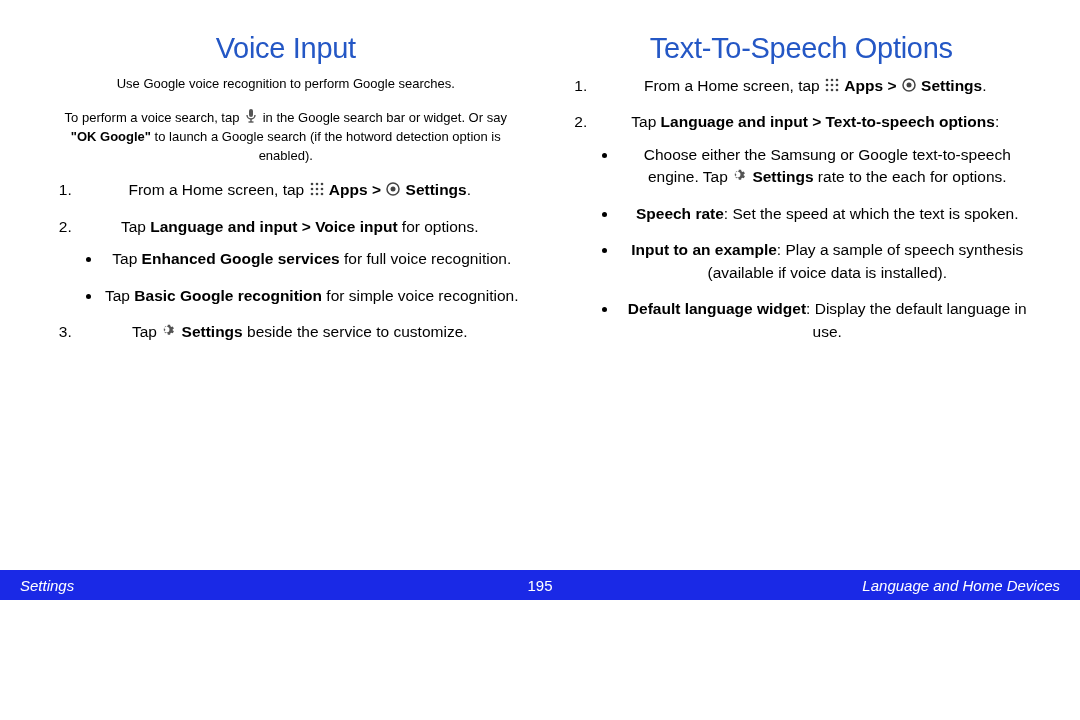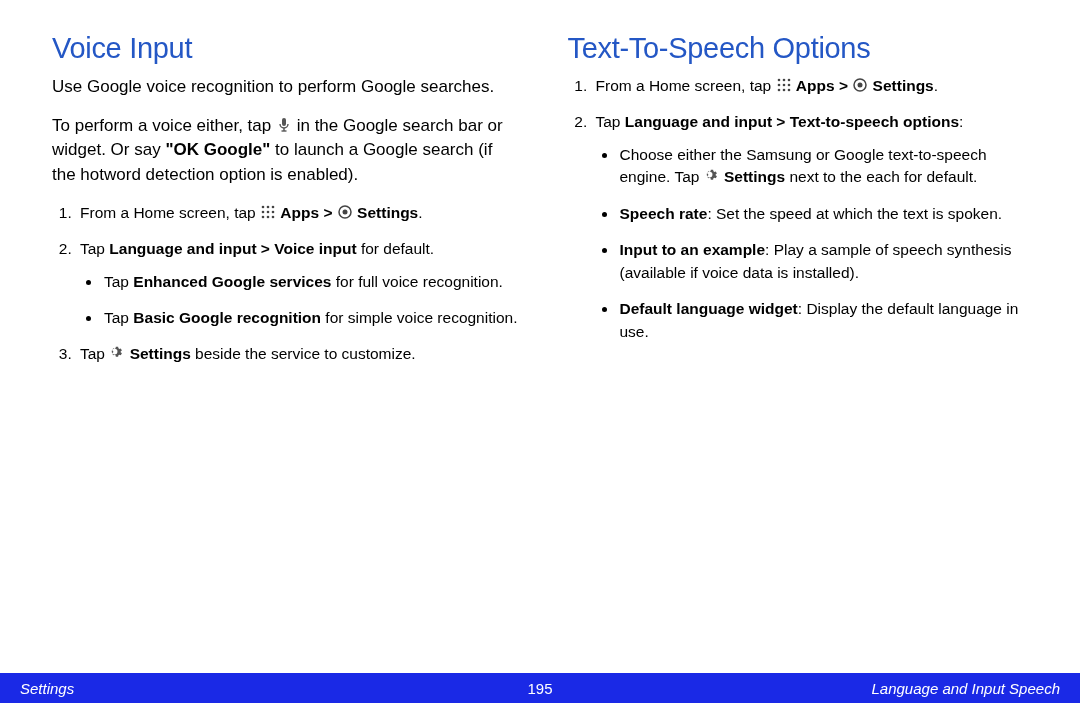--- a/index.html
+++ b/index.html
@@ -1,30 +1,31 @@
 <!DOCTYPE html>
 <html><head>
 <meta charset="utf-8">
 <style>
   * { box-sizing: border-box; margin: 0; padding: 0; }
   html, body { width: 1080px; height: 720px; font-family: Arial, Helvetica, sans-serif; background: #fff; color: #000; }
   .page {
-    width: 1080px; height: 703px; position: relative;
+    width: 1080px; height: 600px; position: relative;
     padding: 32px 45px 0 52px;
+    text-align: center;
   }
   .columns { display: flex; gap: 48px; }
   .col { flex: 1; }
   h2.heading {
     color: #2457c5;
     font-size: 29px;
     font-weight: 400;
     margin-bottom: 10px;
     letter-spacing: -0.3px;
   }
-  p { font-size: 17px; line-height: 1.45; margin-bottom: 14px; }
+  p { font-size: 13px; line-height: 1.45; margin-bottom: 14px; }
   ol { list-style: decimal; padding-left: 24px; }
   ol > li { font-size: 15.5px; line-height: 1.45; margin-bottom: 14px; padding-left: 4px; }
   ul { list-style: disc; padding-left: 22px; margin-top: 10px; }
   ul > li { font-size: 15.5px; line-height: 1.45; margin-bottom: 14px; padding-left: 2px; }
   .b { font-weight: 700; }
   .icon {
     display: inline-block;
     vertical-align: -2px;
     width: 16px; height: 16px;
   }
@@ -39,21 +40,21 @@
 </head>
 <body>
 
 <div class="page">
   <div class="columns">
 
     <div class="col">
       <h2 class="heading">Voice Input</h2>
       <p>Use Google voice recognition to perform Google searches.</p>
       <p>
-        <span>To perform a voice either, tap </span><span class="icon"><svg viewBox="0 0 16 16">
+        <span>To perform a voice search, tap </span><span class="icon"><svg viewBox="0 0 16 16">
               <rect x="6" y="1" width="4" height="8" rx="2" fill="#555"></rect>
               <path d="M4 7a4 4 0 0 0 8 0" stroke="#555" stroke-width="1.4" fill="none"></path>
               <line x1="8" y1="11" x2="8" y2="14" stroke="#555" stroke-width="1.4"></line>
               <line x1="5.5" y1="14" x2="10.5" y2="14" stroke="#555" stroke-width="1.4"></line>
             </svg></span><span> in the Google search bar or widget. Or say </span><span class="b">"OK Google"</span><span> to launch a Google search (if the hotword detection option is enabled).</span>
       </p>
       <ol>
         <li>
           <span>From a Home screen, tap </span><span class="icon"><svg viewBox="0 0 16 16">
                 <g fill="#444">
@@ -68,21 +69,21 @@
                   <circle cx="13" cy="13" r="1.3"></circle>
                 </g>
               </svg></span>
           <span class="b">Apps</span><span class="b"> &gt; </span><span class="icon"><svg viewBox="0 0 16 16">
                 <circle cx="8" cy="8" r="6" fill="none" stroke="#444" stroke-width="1.5"></circle>
                 <circle cx="8" cy="8" r="2.5" fill="#444"></circle>
               </svg></span>
           <span class="b">Settings</span><span>.</span>
         </li>
         <li>
-          <span>Tap </span><span class="b">Language and input &gt; Voice input</span><span> for default.</span>
+          <span>Tap </span><span class="b">Language and input &gt; Voice input</span><span> for options.</span>
           <ul>
             <li>
               <span>Tap </span><span class="b">Enhanced Google services</span><span> for full voice recognition.</span>
             </li>
             <li>
               <span>Tap </span><span class="b">Basic Google recognition</span><span> for simple voice recognition.</span>
             </li>
           </ul>
         </li>
         <li>
@@ -117,36 +118,36 @@
               </svg></span>
           <span class="b">Settings</span><span>.</span>
         </li>
         <li>
           <span>Tap </span><span class="b">Language and input &gt; Text-to-speech options</span><span>:</span>
           <ul>
             <li>
               <span>Choose either the Samsung or Google text-to-speech engine. Tap </span><span class="icon"><svg viewBox="0 0 16 16">
                     <path fill="#555" d="M8 5a3 3 0 1 0 0 6 3 3 0 0 0 0-6zm6.4 3.8l1.3.9-1.2 2.1-1.5-.5a5 5 0 0 1-1 .6l-.3 1.6H9.3l-.3-1.6a5 5 0 0 1-1-.6l-1.5.5-1.2-2.1 1.3-.9a5 5 0 0 1 0-1.2L5.3 6.7l1.2-2.1 1.5.5a5 5 0 0 1 1-.6L9.3 3h2.4l.3 1.6a5 5 0 0 1 1 .6l1.5-.5 1.2 2.1-1.3.9a5 5 0 0 1 0 1.2z" transform="translate(-2,-1) scale(0.95)"></path>
                   </svg></span>
-              <span class="b">Settings</span><span> next to the each for default.</span>
+              <span class="b">Settings</span><span> rate to the each for options.</span>
             </li>
             <li>
               <span class="b">Speech rate</span><span>: Set the speed at which the text is spoken.</span>
             </li>
             <li>
               <span class="b">Input to an example</span><span>: Play a sample of speech synthesis (available if voice data is installed).</span>
             </li>
             <li>
               <span class="b">Default language widget</span><span>: Display the default language in use.</span>
             </li>
           </ul>
         </li>
       </ol>
     </div>
 
   </div>
 
   <div class="footer">
     <span>Settings</span>
     <span class="center">195</span>
-    <span>Language and Input Speech</span>
+    <span>Language and Home Devices</span>
   </div>
 </div>
 
 </body></html>

